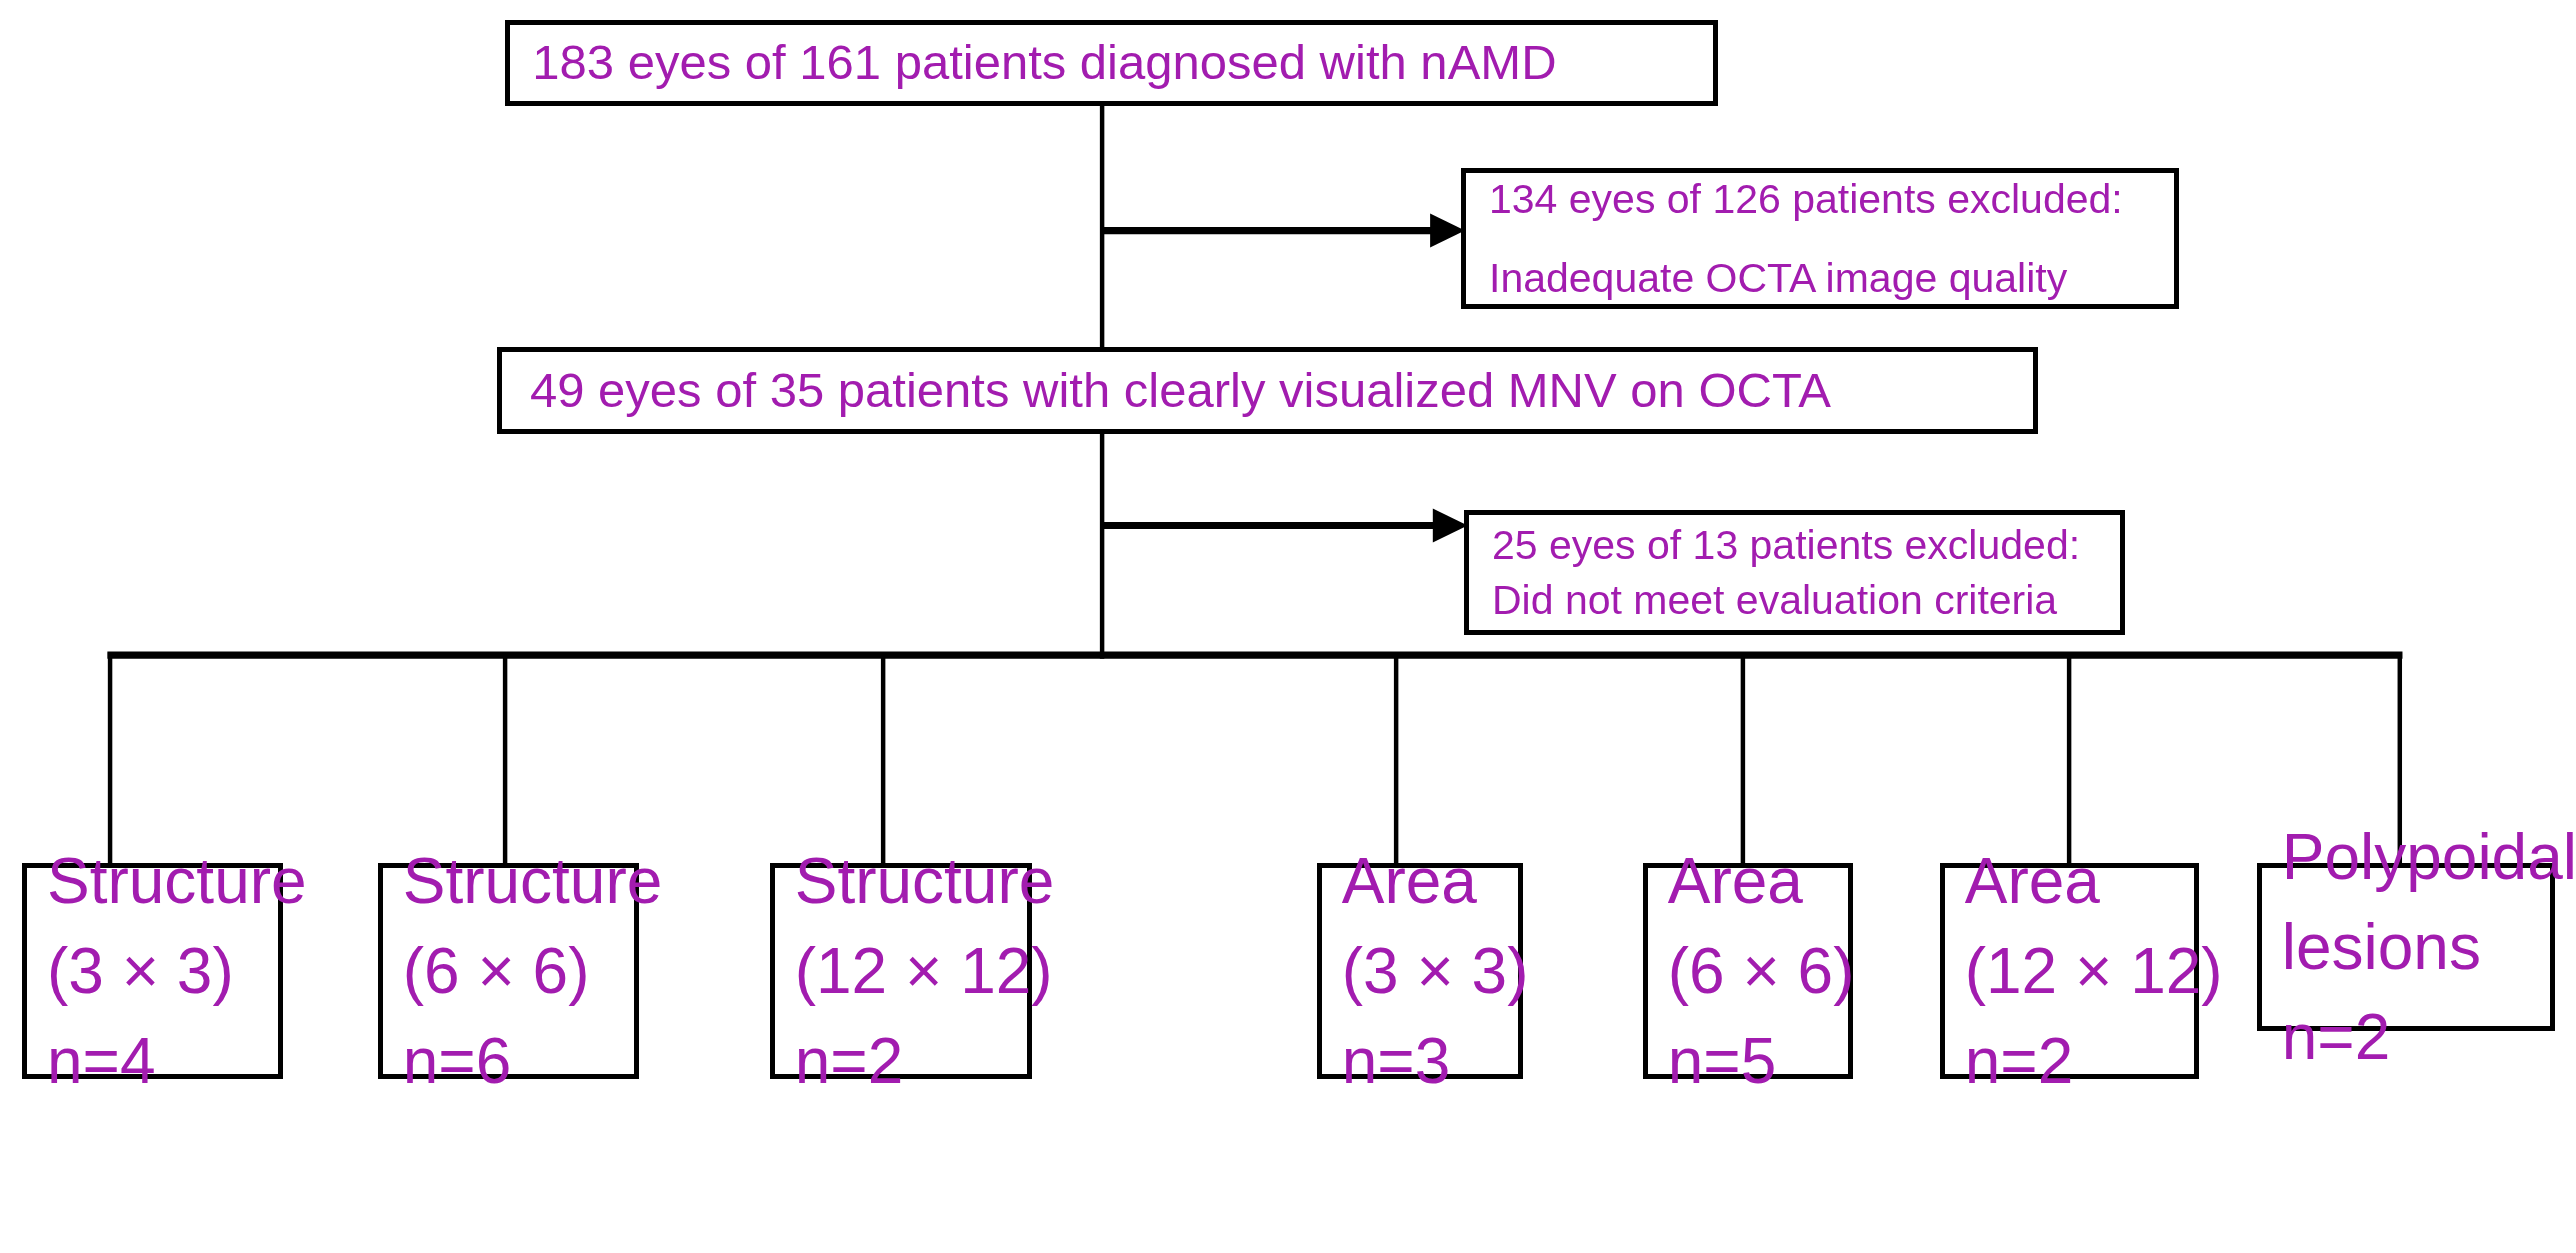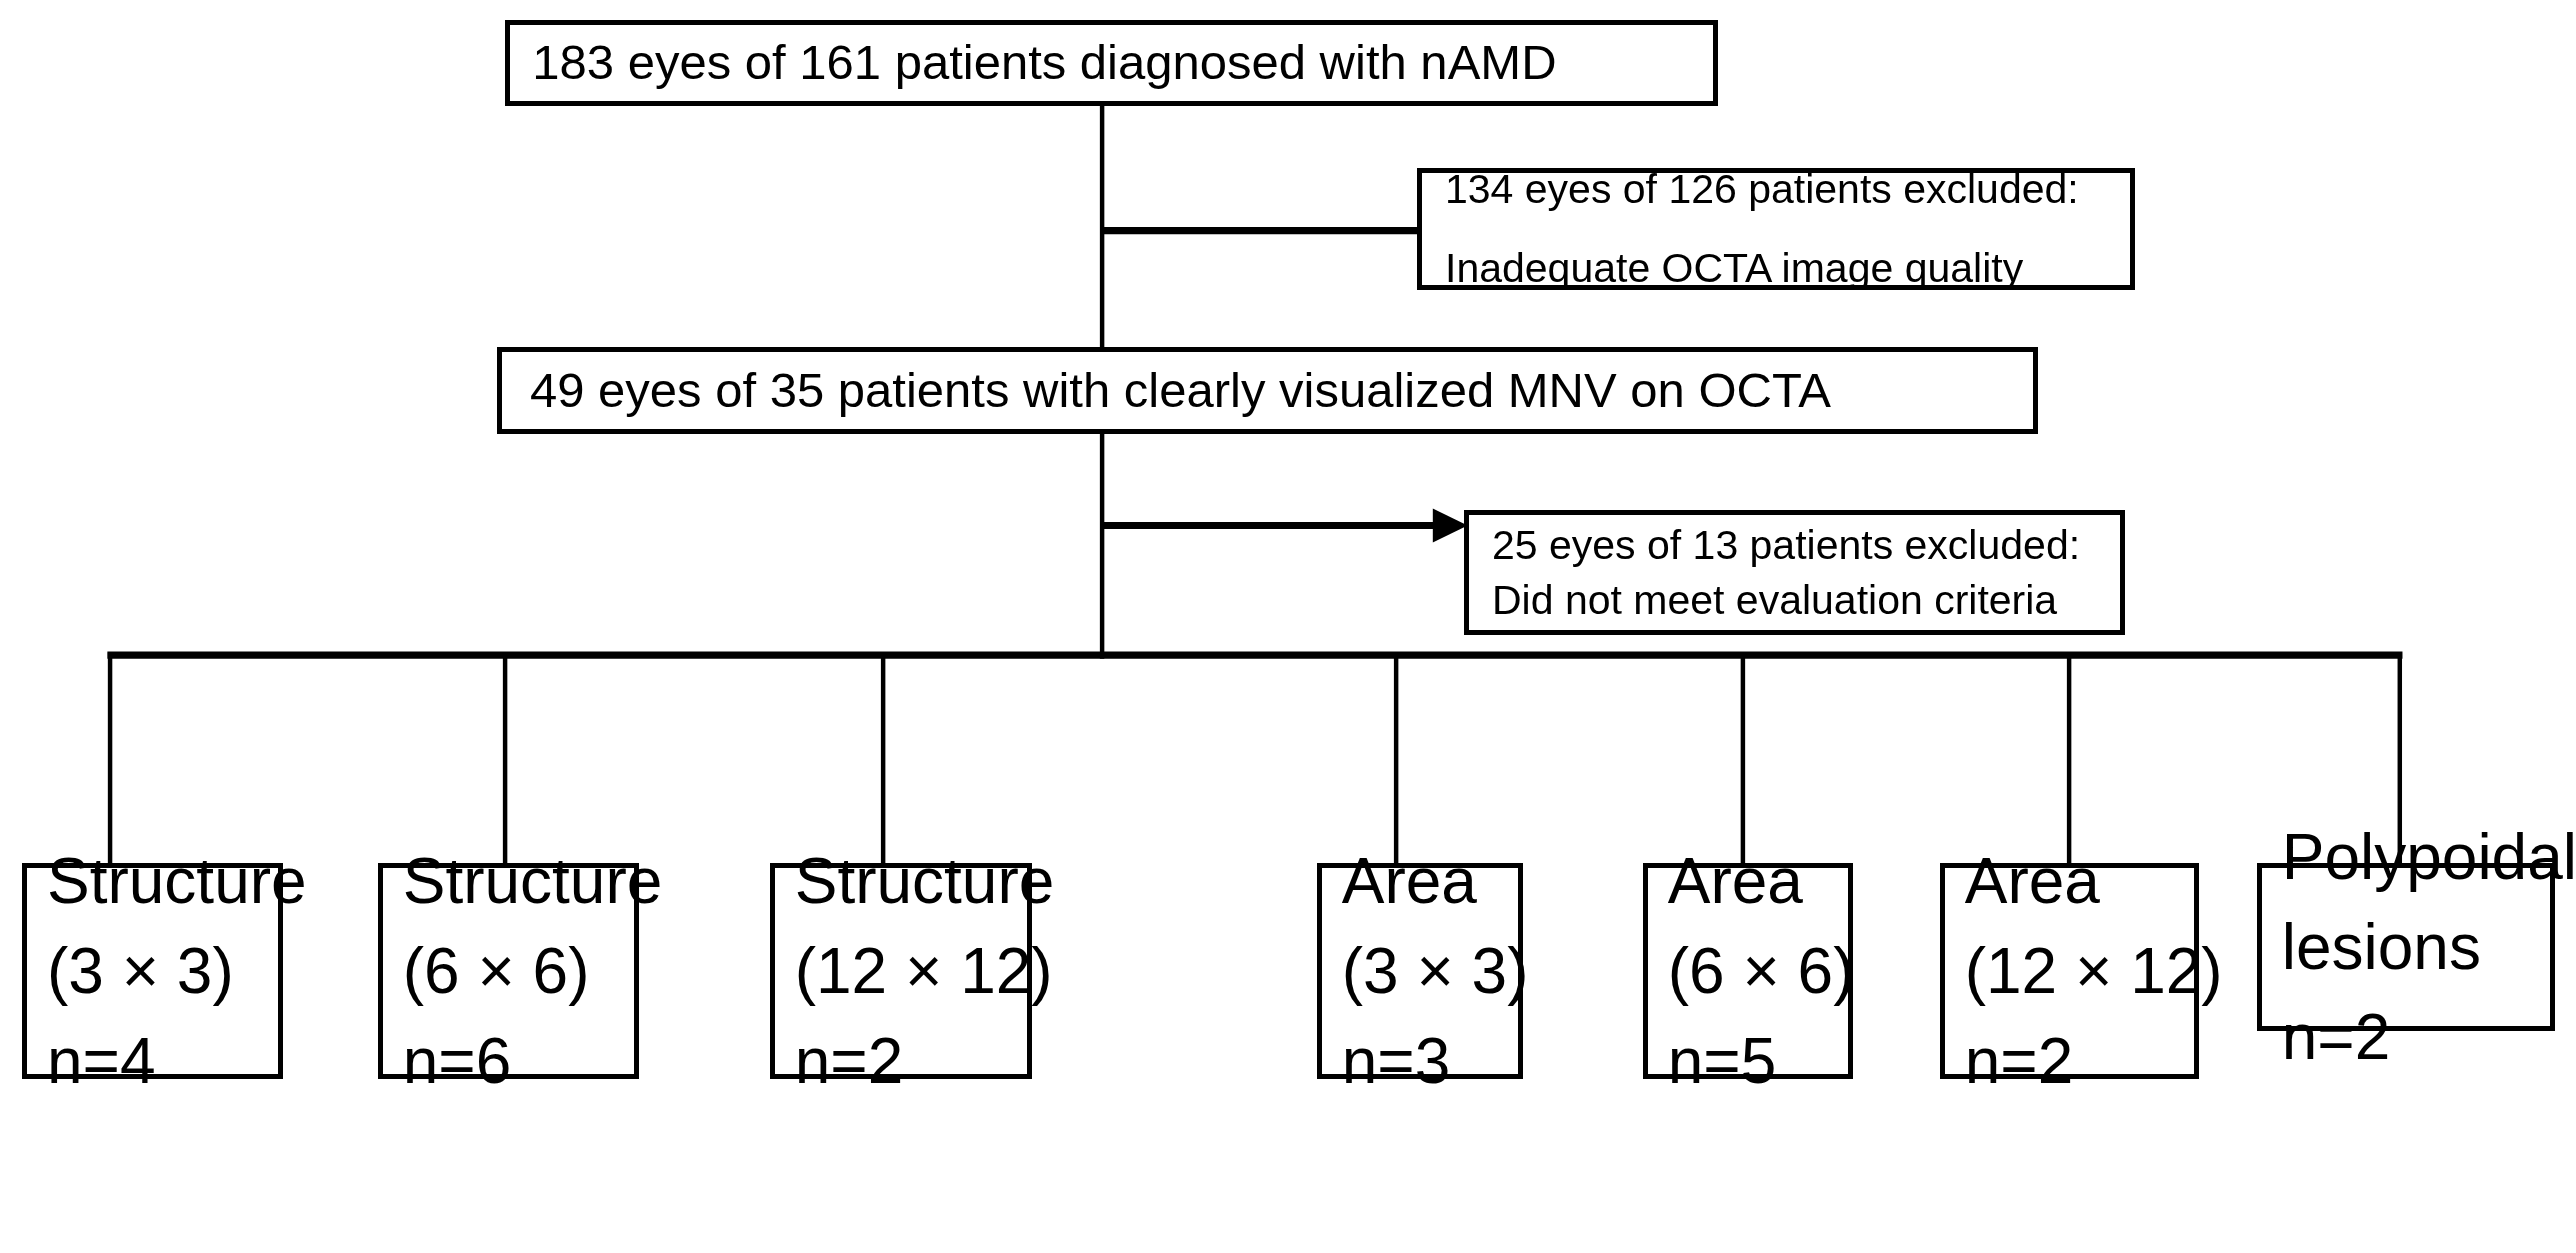--- a/index.html
+++ b/index.html
@@ -2,38 +2,38 @@
 <html style="font-size:14.3px"><head>
 <meta charset="utf-8">
 <style>
   html, body { margin: 0; padding: 0; background: #ffffff; }
   .stage {
     position: relative;
     width: 2576px;
     height: 1253px;
     background: #ffffff;
     font-family: "Liberation Sans", sans-serif;
-    color: #000000;
+    color: #a21caf;
     overflow: hidden;
   }
   .box {
     position: absolute;
     box-sizing: border-box;
     border: 5.4px solid #000000;
     background: #ffffff;
     display: flex;
     flex-direction: column;
     justify-content: center;
   }
   .box--single { font-size: 49px; line-height: 57px; white-space: nowrap; }
   .box--excl   { font-size: 41px; line-height: 55px; white-space: nowrap; }
   .box--cat    { font-size: 64px; line-height: 66px; white-space: nowrap; gap: 24px; }
 
   #top-box        { left: 505px;  top: 19.7px;  width: 1213px; height: 86px;  padding-left: 22.3px; }
-  #excl-box-1     { left: 1417px; top: 168px; width: 718px;  height: 122px; padding-left: 23px; gap: 24px; }
+  #excl-box-1     { left: 1461px; top: 168px; width: 718px;  height: 141px; padding-left: 23px; gap: 24px; }
   #visualized-box { left: 497px;  top: 347px; width: 1541px; height: 87px;  padding-left: 28px; }
   #excl-box-2     { left: 1464px; top: 476px; width: 661px;  height: 125px; padding-left: 23px; margin-top: 34px; }
 
   #cat-box-0 { left: 22.3px;   top: 863px; width: 261px; height: 216px; padding-left: 19.7px; }
   #cat-box-1 { left: 378px;  top: 863px; width: 261px; height: 216px; padding-left: 19.7px; }
   #cat-box-2 { left: 770px;  top: 863px; width: 262px; height: 216px; padding-left: 19.7px; }
   #cat-box-3 { left: 1317px; top: 863px; width: 206px; height: 216px; padding-left: 19.7px; }
   #cat-box-4 { left: 1643px; top: 863px; width: 210px; height: 216px; padding-left: 19.7px; }
   #cat-box-5 { left: 1940px; top: 863px; width: 259px; height: 216px; padding-left: 19.7px; }
   #cat-box-6 { left: 2257px; top: 863px; width: 298px; height: 168px; padding-left: 19.7px; }

